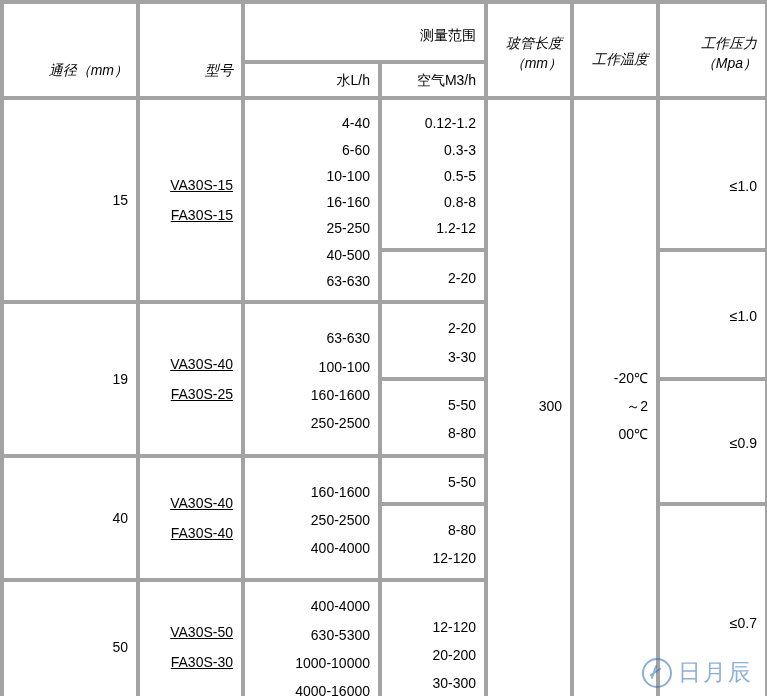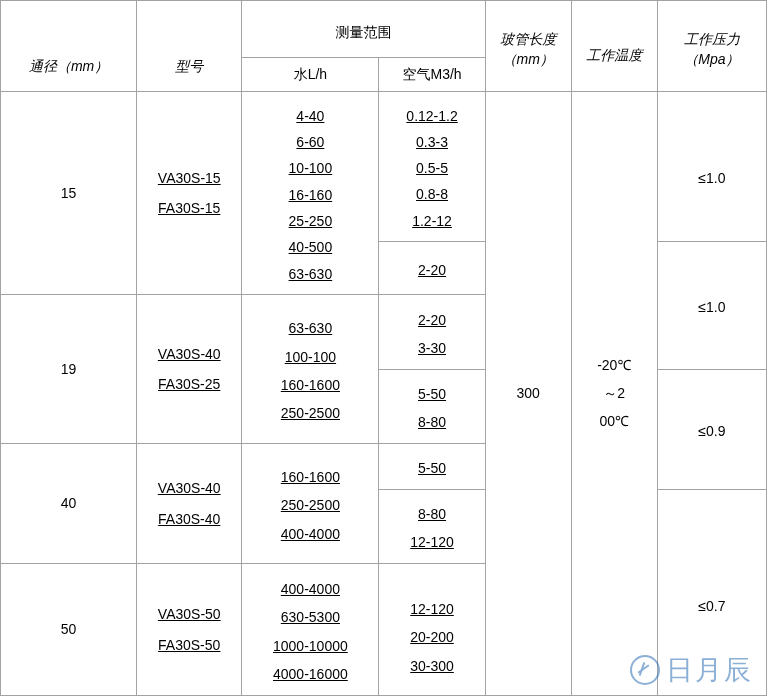--- a/index.html
+++ b/index.html
@@ -16,25 +16,25 @@
     overflow: hidden;
   }
   .spec-table {
     border-collapse: collapse;
     table-layout: fixed;
     width: 767px;
     height: 696px;
     font-size: 14px;
   }
   .spec-table td, .spec-table th {
-    border: 1px solid #a3a3a3;
+    border: 4px solid #a3a3a3;
     padding: 0;
     vertical-align: middle;
     font-weight: normal;
-    text-align: center;
+    text-align: right;
   }
   .cell-pad {
     padding: 6px 8px;
     line-height: 1.45;
   }
   .head-cell {
     vertical-align: top;
     font-style: italic;
   }
   .head-cell .cell-pad {
@@ -42,21 +42,20 @@
   }
   .hdr-range-top {
     height: 56px;
   }
   .hdr-range-top .cell-pad {
     padding-top: 12px;
   }
   .multiline span {
     display: block;
     padding: 3px 0;
-    text-decoration: underline;
   }
   .multiline.tight span {
     padding: 4px 0;
   }
   .model-cell span {
     display: block;
     padding: 5px 0;
     text-decoration: underline;
   }
   .top-v {
@@ -108,21 +107,21 @@
     position: absolute;
     left: 9px;
     top: 5px;
     width: 2px;
     height: 14px;
     background: #2f6fb5;
     transform: rotate(20deg);
   }
   .watermark .wm-text {
     font-family: "DejaVu Sans", sans-serif;
-    font-size: 27px;
+    font-size: 23px;
   }
 </style>
 </head>
 <body>
 
 <table class="spec-table">
   <colgroup>
     <col style="width:136px">
     <col style="width:105px">
     <col style="width:137px">
@@ -290,21 +289,21 @@
       </td>
     </tr>
 
     <tr>
       <td class="mid-v">
         <div class="cell-pad">50</div>
       </td>
       <td class="mid-v model-cell">
         <div class="cell-pad">
           <span>VA30S-50</span>
-          <span>FA30S-50</span>
+          <span>FA30S-30</span>
         </div>
       </td>
       <td class="top-v multiline tight">
         <div class="cell-pad">
           <span>400-4000</span>
           <span>630-5300</span>
           <span>1000-10000</span>
           <span>4000-16000</span>
         </div>
       </td>

